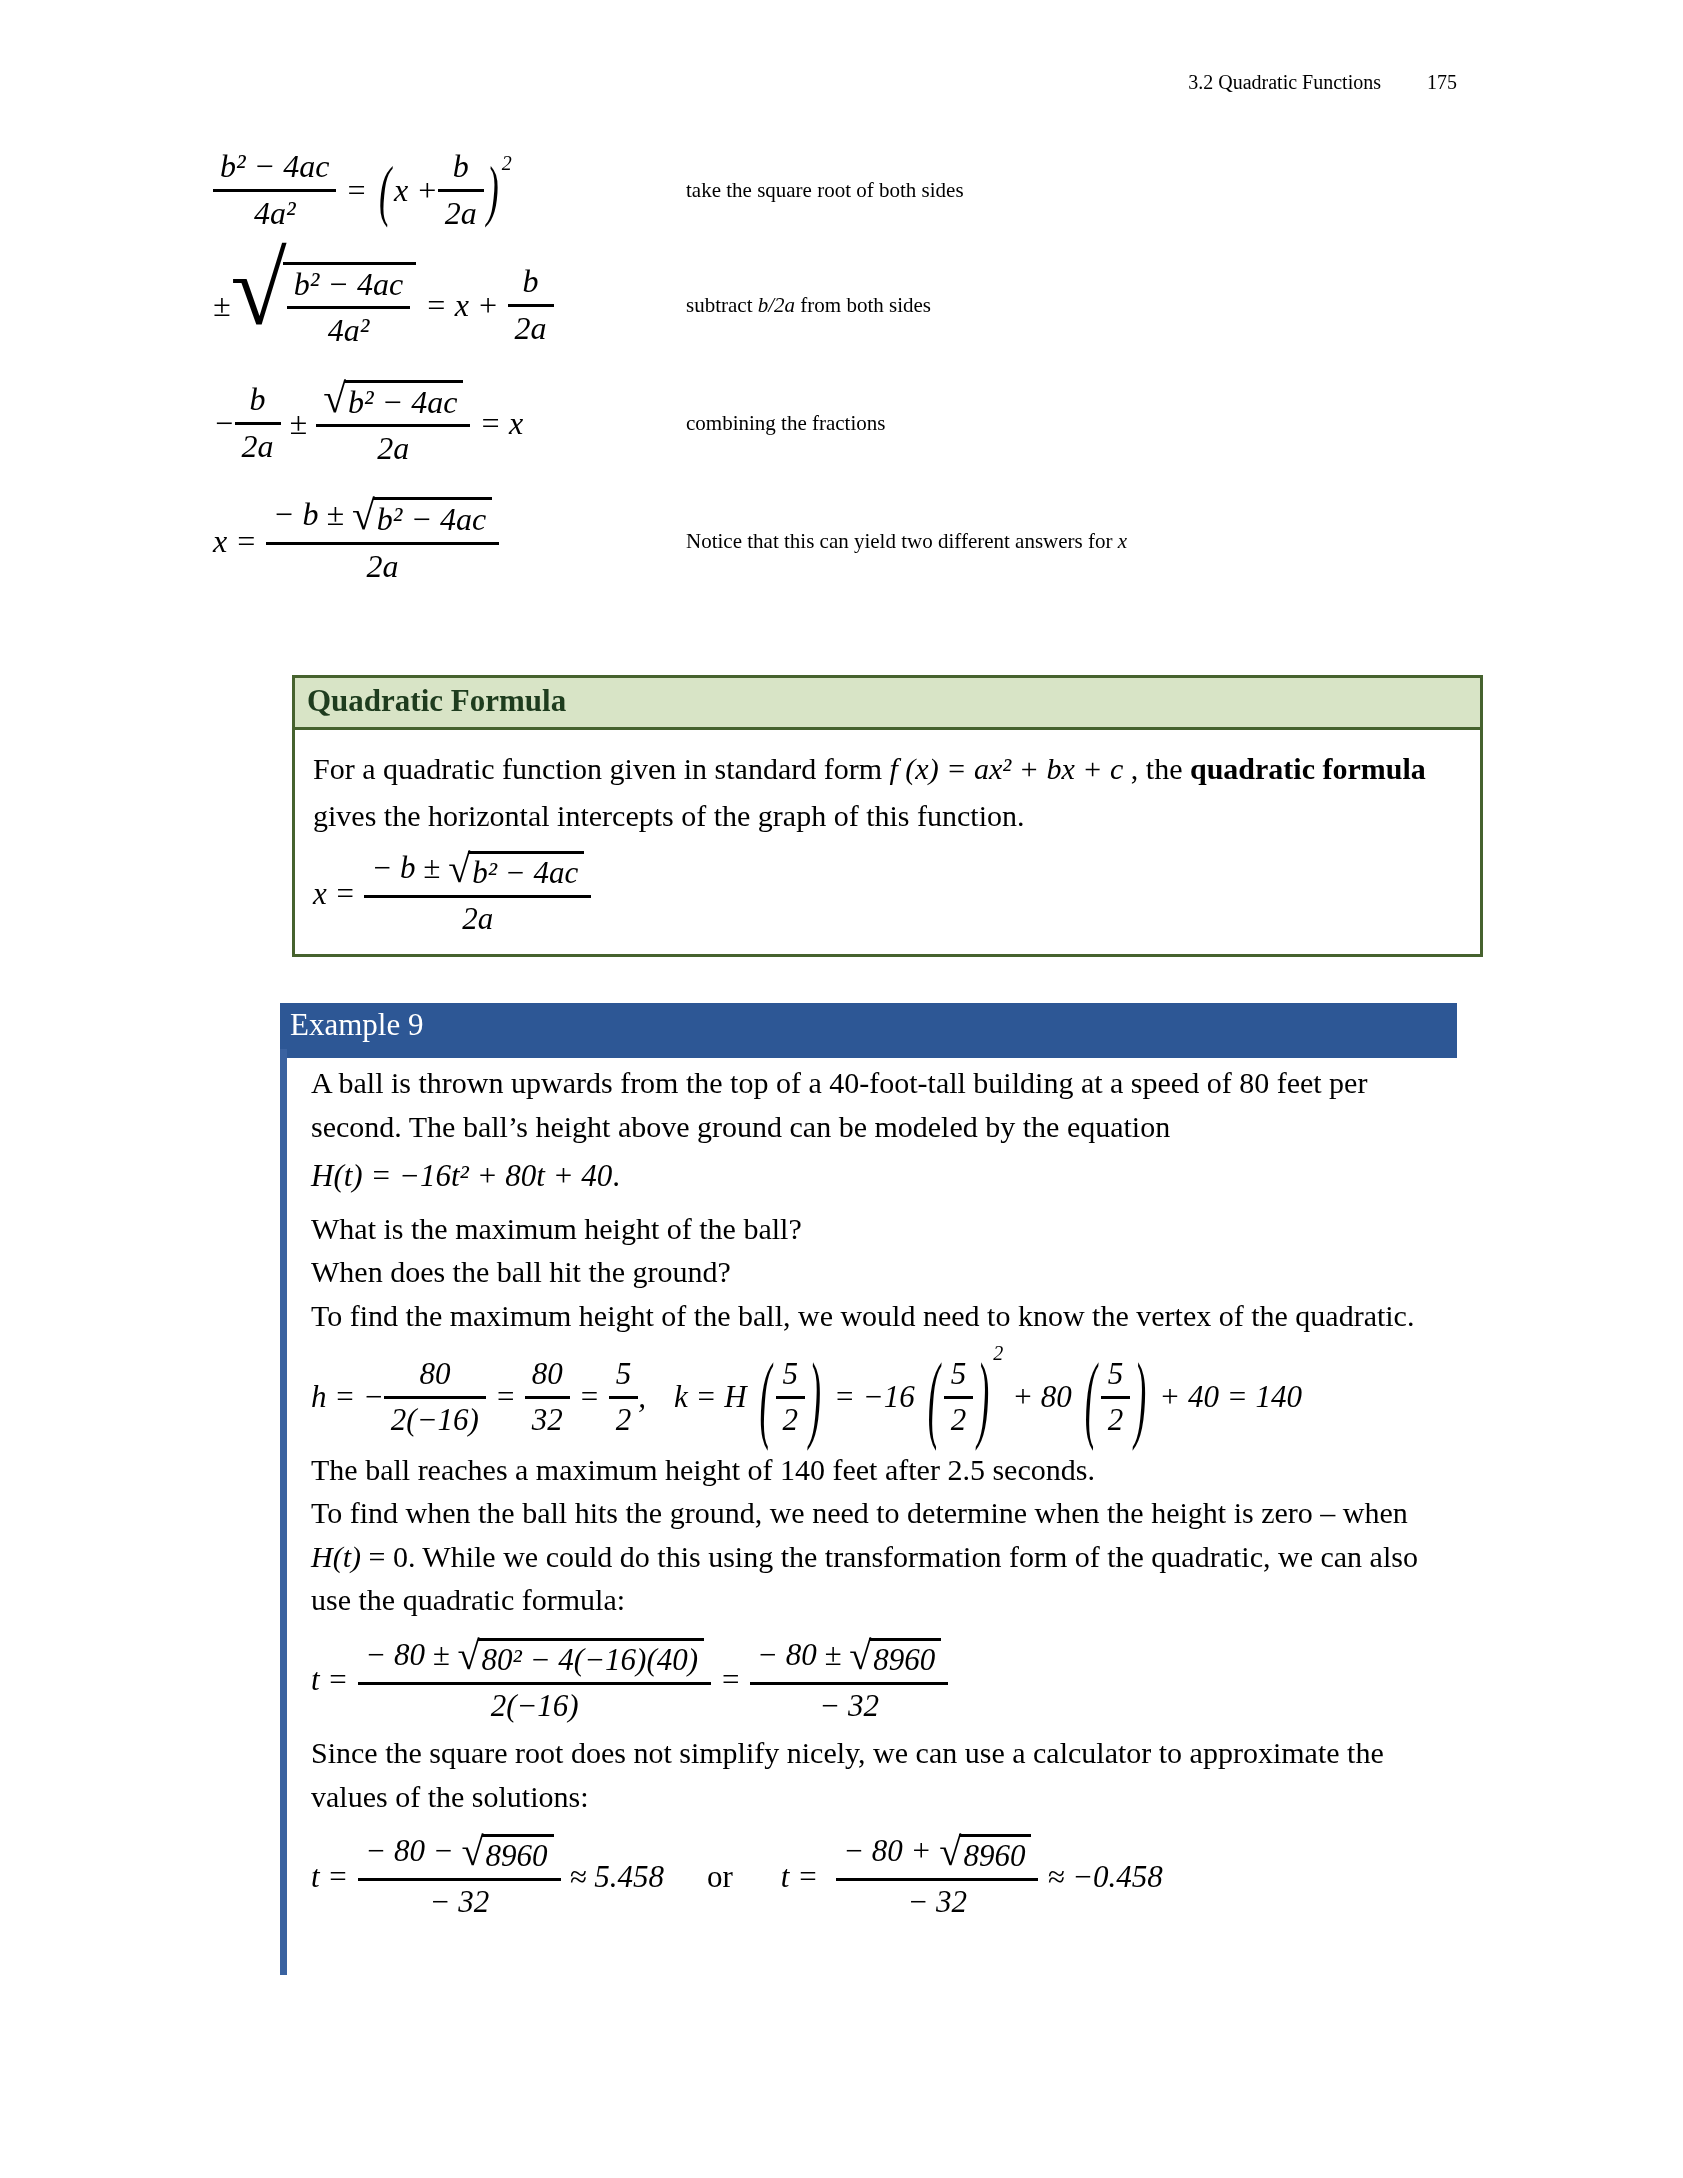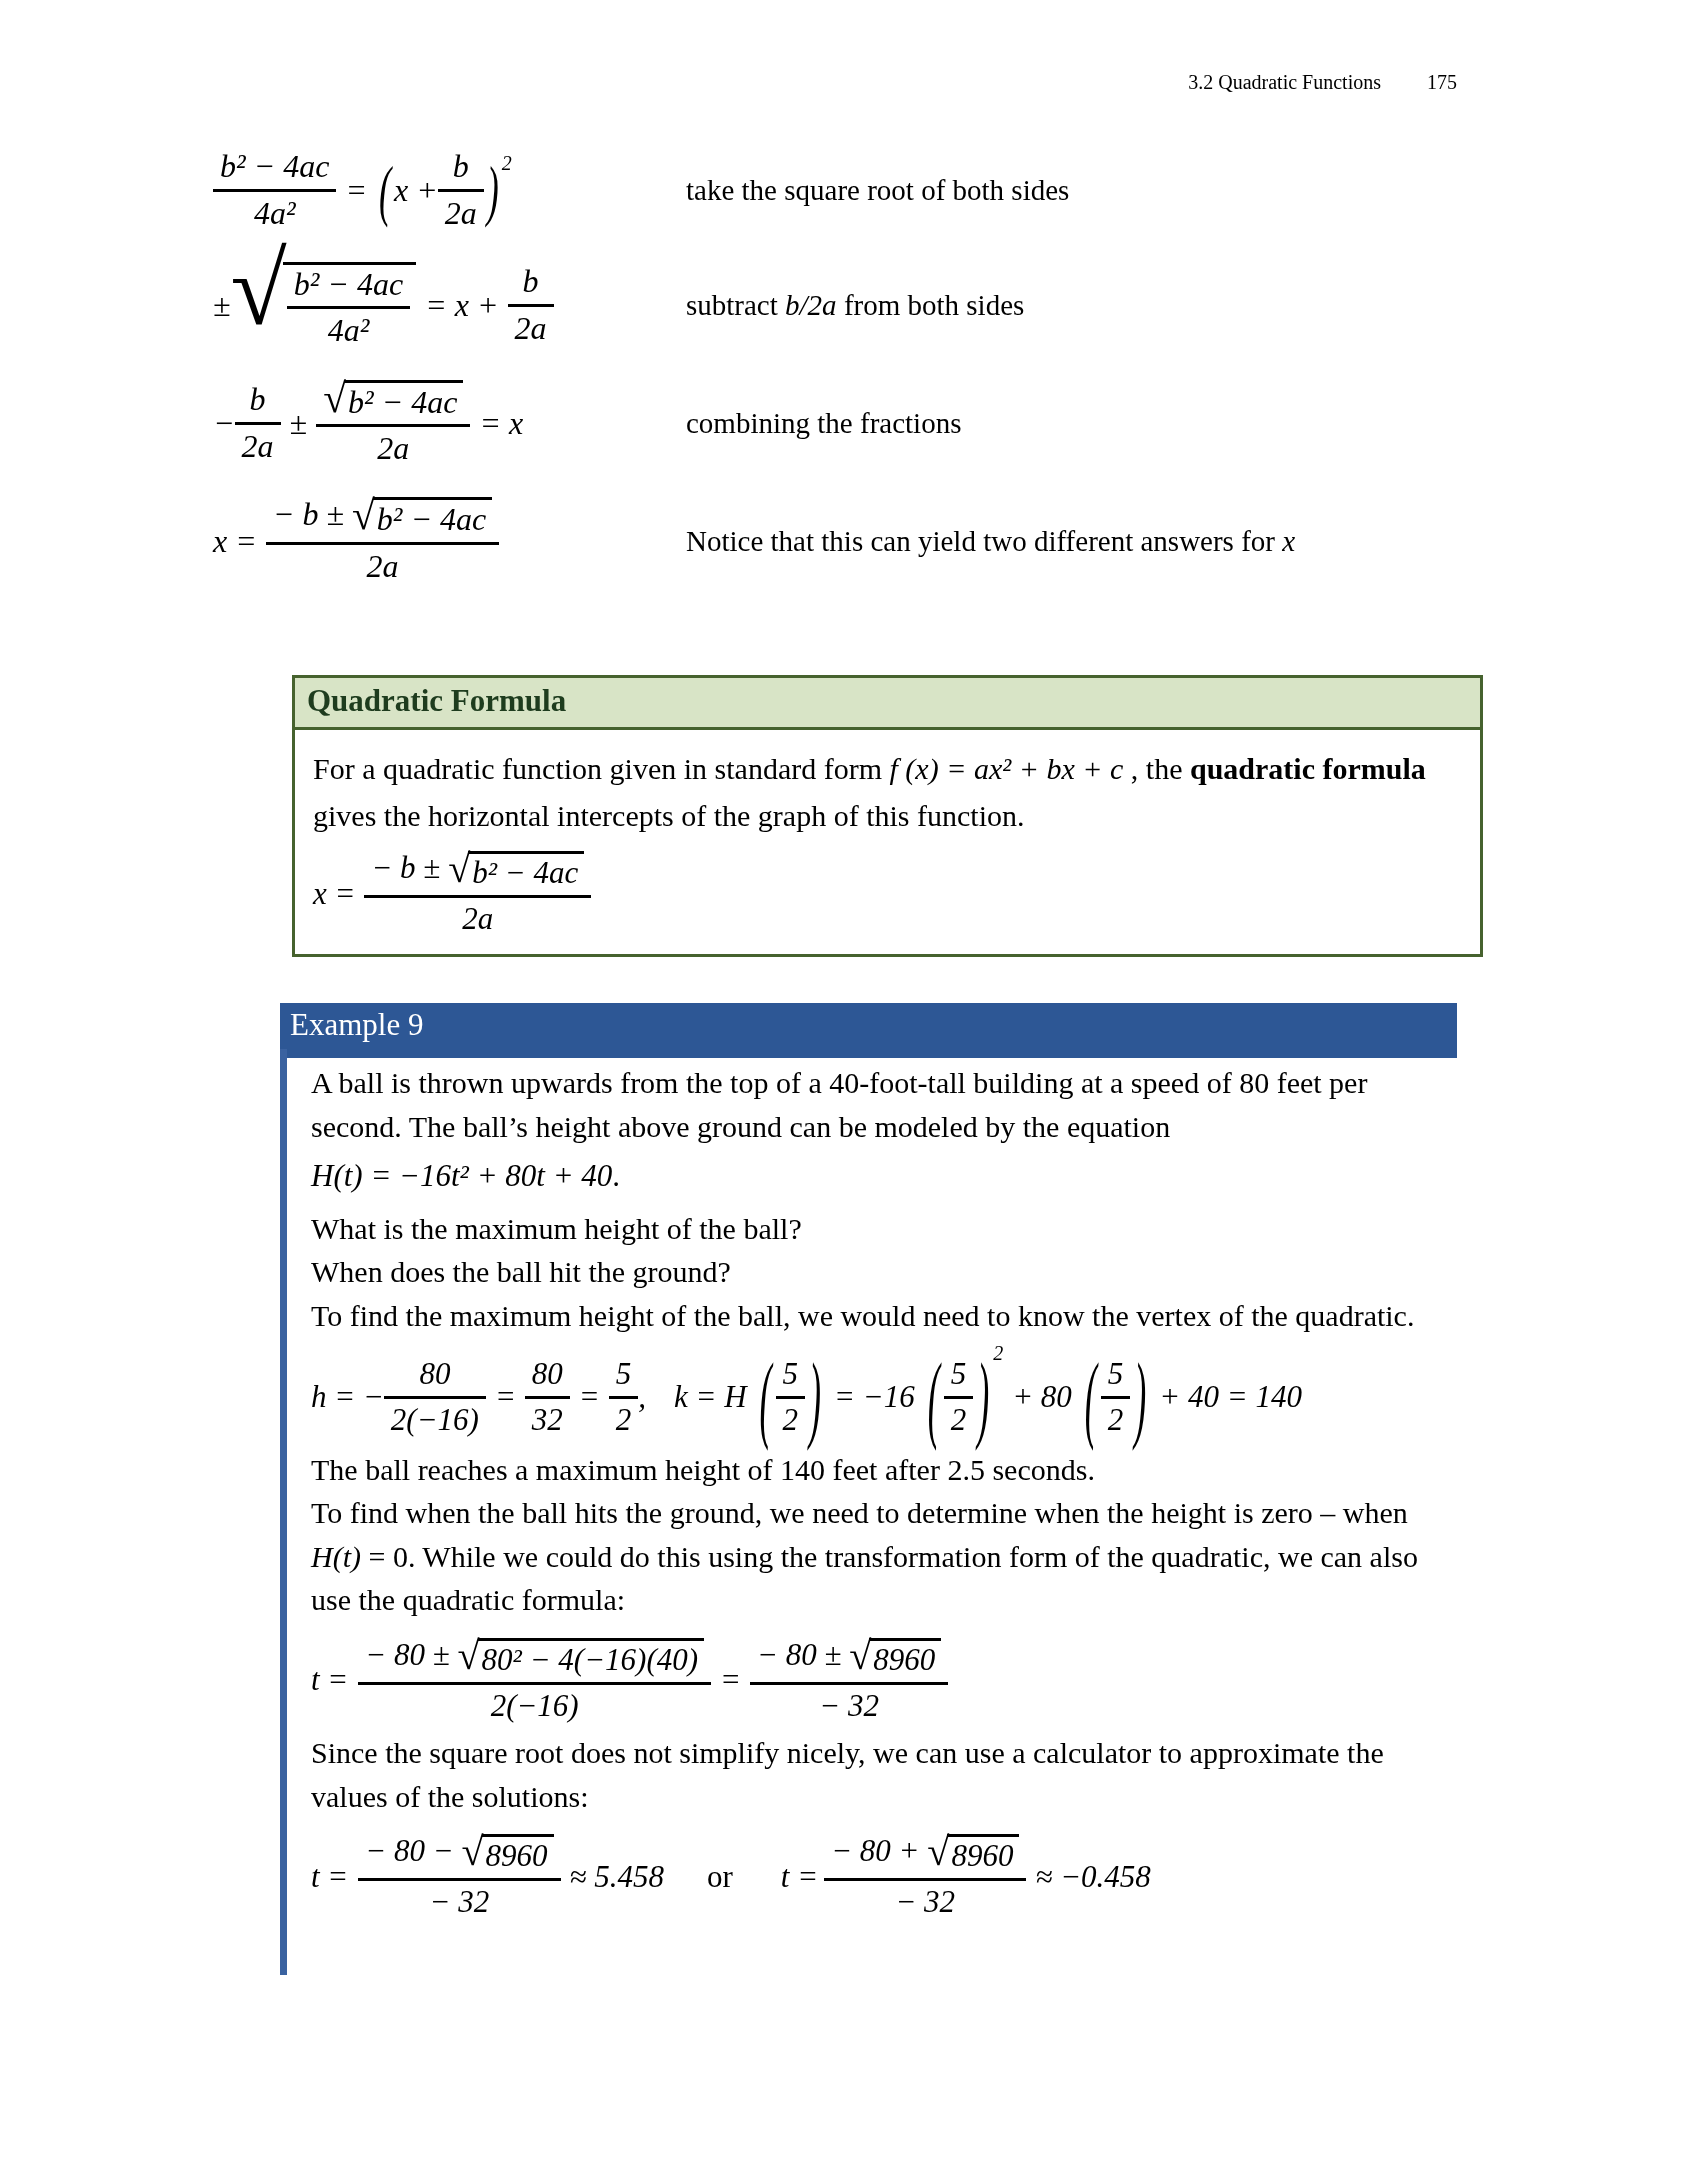--- a/index.html
+++ b/index.html
@@ -22,21 +22,21 @@
   .rad{border-top:3px solid #000;padding:2px 6px 0 4px;line-height:1.12;}
   .bp{display:inline-block;font-weight:300;vertical-align:middle;}
   .bp-med{transform:scaleY(1.9);font-size:36px;margin:0 3px;}
   .bp-big{transform:scaleY(2.7);font-size:36px;margin:0 4px;}
   .psup{font-size:20px;vertical-align:top;position:relative;top:-27px;font-style:italic;}
 
   
   .deriv{position:absolute;left:213px;top:149px;display:flex;flex-direction:column;row-gap:30px;}
   .step{display:flex;align-items:center;}
   .eq-cell{width:473px;display:flex;align-items:center;font-size:32px;flex-shrink:0;}
-  .note{font-size:29px;}
+  .note{font-size:21px;}
 
   
   .qf-box{position:absolute;left:292px;top:675px;width:1191px;border:3px solid #46622e;box-sizing:border-box;background:#fff;}
   .qf-header{background:#d8e4c6;border-bottom:3px solid #46622e;padding:5px 12px 8px;font-size:31px;font-weight:bold;color:#1e3c1e;}
   .qf-body{padding:16px 18px 14px;font-size:30px;line-height:1.55;}
   .qf-body p{margin:0;}
   .eqline{display:flex;align-items:center;font-size:31px;}
   .qf-formula{margin:12px 0 4px;}
 
   
@@ -275,21 +275,21 @@
           <span class="sqrt">
             <span class="rsign">√</span>
             <span class="rad">8960</span>
           </span>
         </span>
         <span class="den">− 32</span>
       </span>
       <span class="op">≈ 5.458</span>
       <span class="orword" style="font-style:normal">or</span>
       <span>t =</span>
-      <span class="frac" style="margin-left:6px">
+      <span class="frac" style="margin-left:18px">
         <span class="num numflex">
           <span>− 80 +</span>
           <span class="sqrt">
             <span class="rsign">√</span>
             <span class="rad">8960</span>
           </span>
         </span>
         <span class="den">− 32</span>
       </span>
       <span class="op">≈ −0.458</span>

